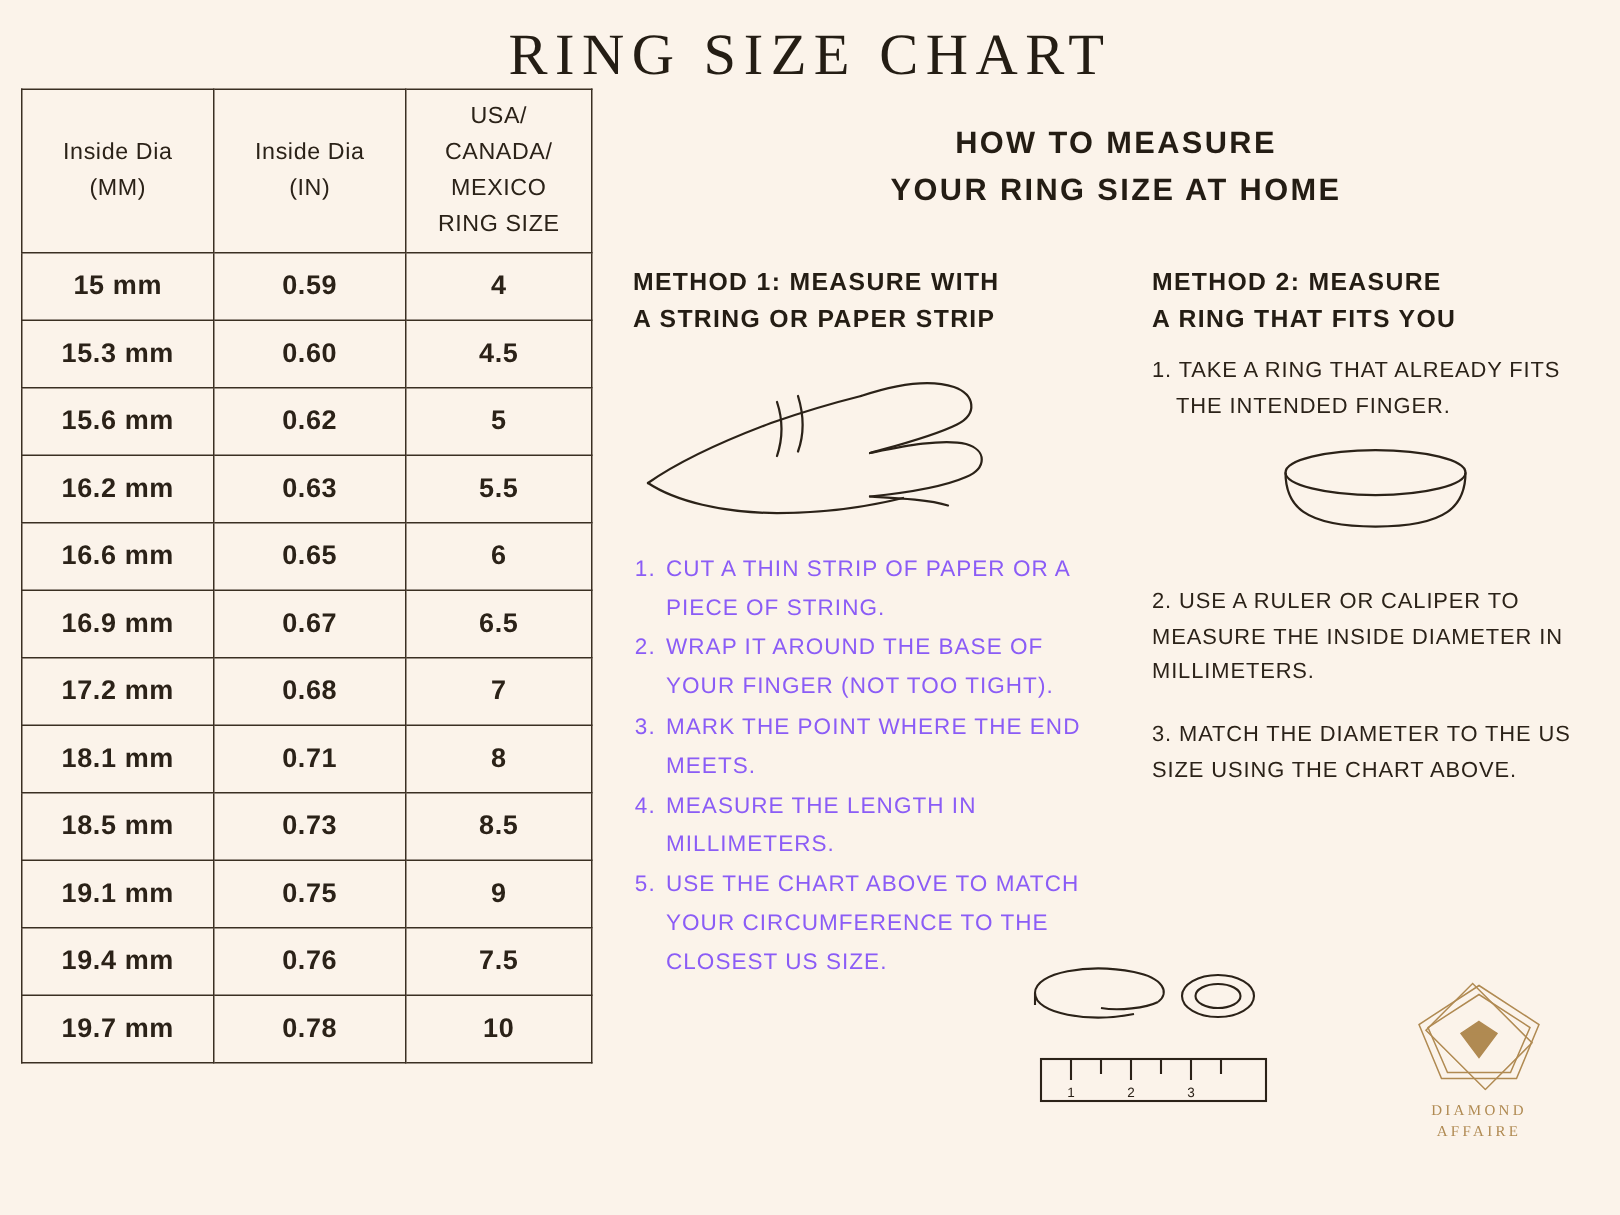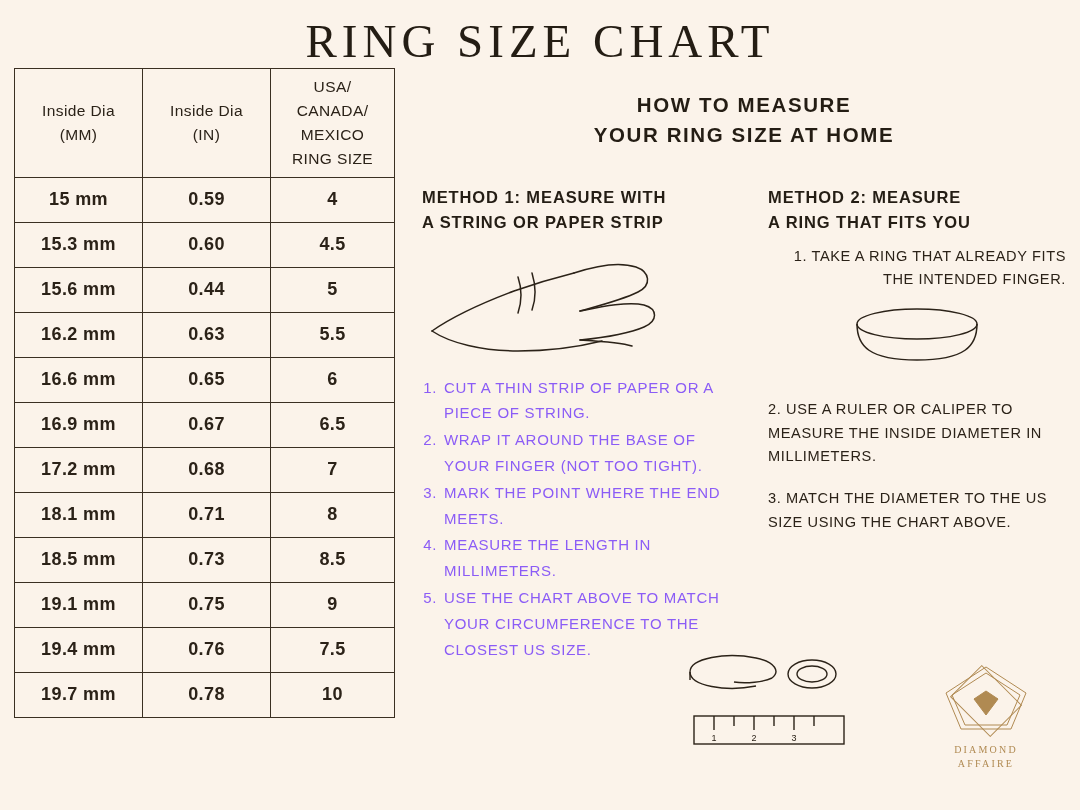--- a/index.html
+++ b/index.html
@@ -13,21 +13,21 @@
     font-family: "Liberation Sans", sans-serif;
     color: #2b2218;
     overflow: hidden;
     position: relative;
   }
 
   
   .page-title {
     text-align: center;
     font-family: "Liberation Serif", serif;
-    font-size: 47px;
+    font-size: 39px;
     letter-spacing: 5px;
     font-weight: 400;
     color: #241d14;
     margin: 16px 0 0 0;
     line-height: 1.1;
   }
 
   
   .content {
     display: flex;
@@ -124,21 +124,20 @@
     font-size: 14.6px;
     letter-spacing: 0.6px;
     line-height: 1.62;
     margin-bottom: 18px;
     color: #2b2218;
   }
   .m2-step.first {
     padding-left: 16px;
     text-indent: -16px;
     margin-bottom: 6px;
-    text-align: right;
   }
 
   
   .logo {
     position: absolute;
     right: 16px;
     bottom: 8px;
     width: 128px;
     text-align: center;
     color: #b08a52;
@@ -195,21 +194,21 @@
             <td>0.59</td>
             <td>4</td>
           </tr>
         <tr>
             <td>15.3 mm</td>
             <td>0.60</td>
             <td>4.5</td>
           </tr>
         <tr>
             <td>15.6 mm</td>
-            <td>0.44</td>
+            <td>0.62</td>
             <td>5</td>
           </tr>
         <tr>
             <td>16.2 mm</td>
             <td>0.63</td>
             <td>5.5</td>
           </tr>
         <tr>
             <td>16.6 mm</td>
             <td>0.65</td>

